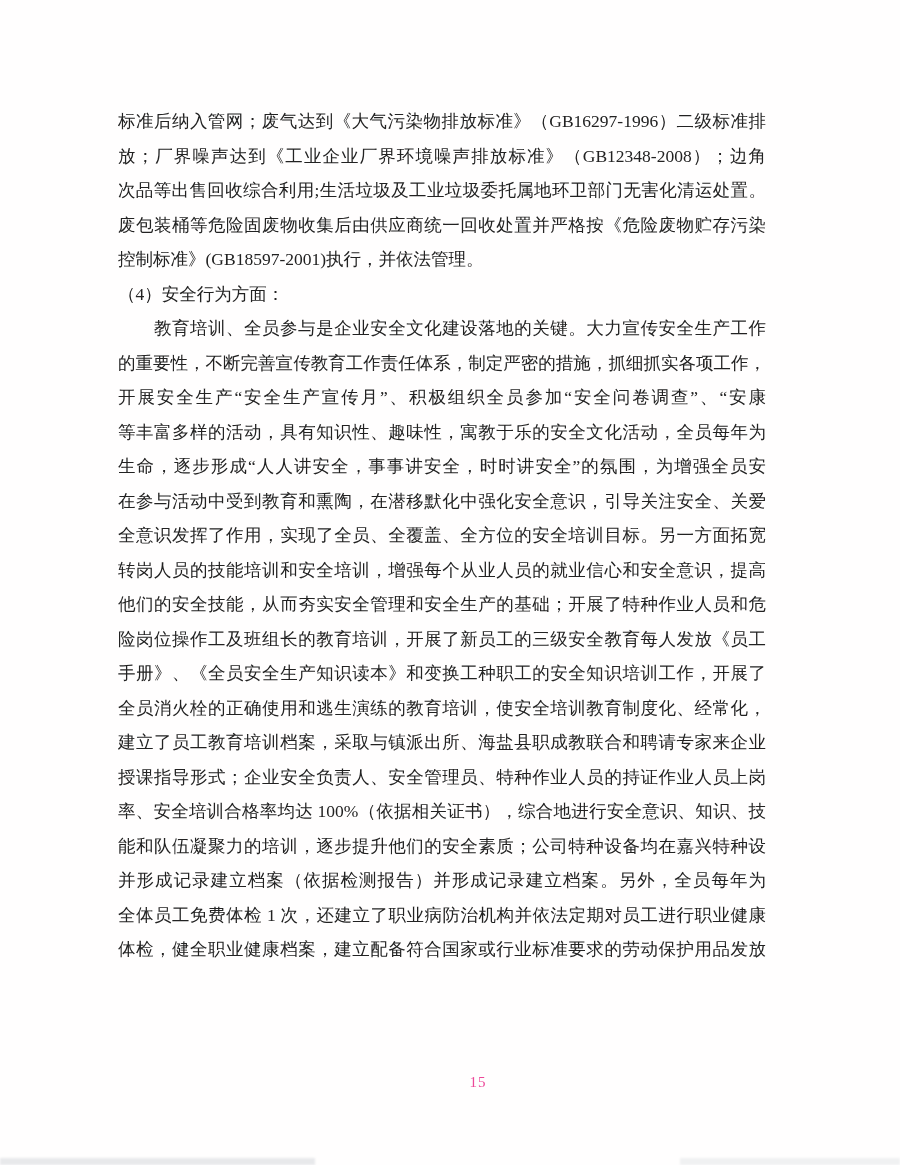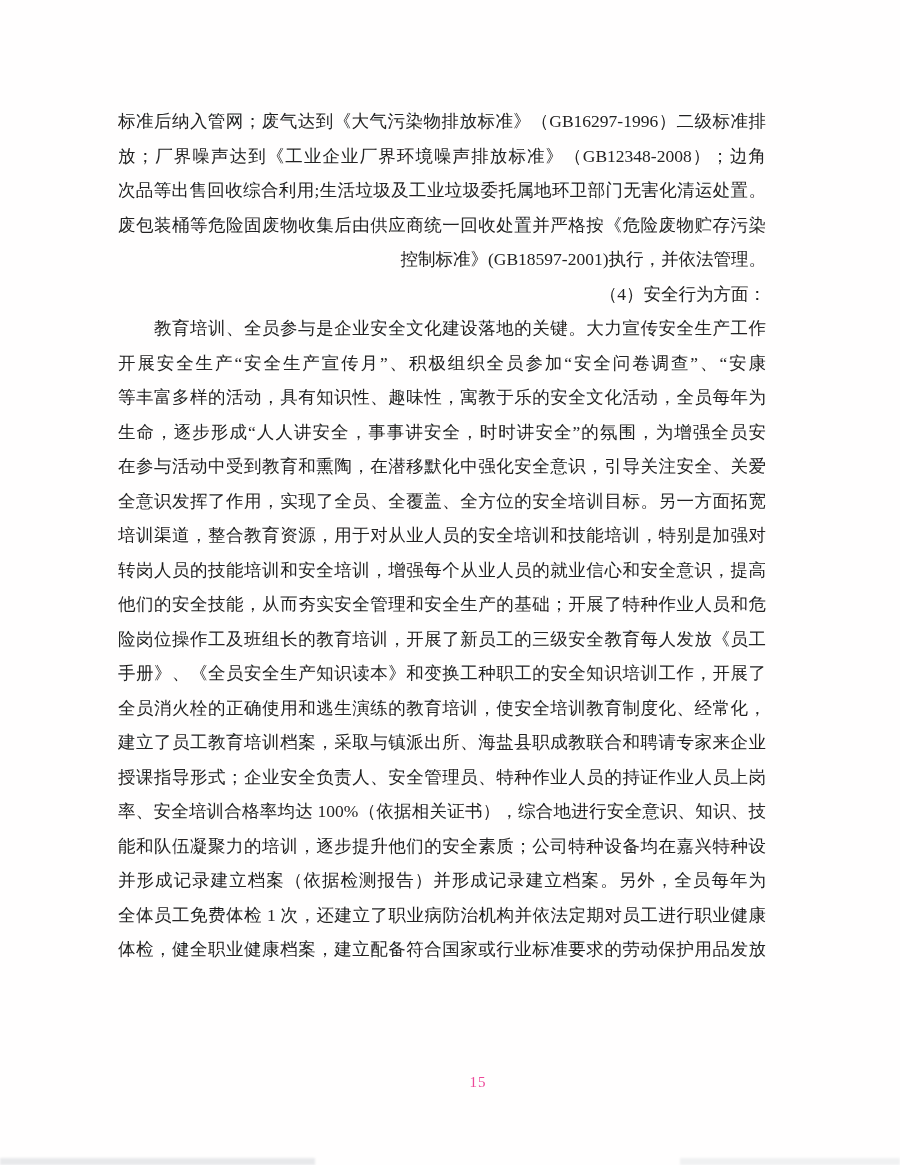--- a/index.html
+++ b/index.html
@@ -24,21 +24,21 @@
     left: 118px;
     top: 104px;
     width: 648px;
     color: #222222;
     font-size: 17.5px;
   }
   .line {
     height: 34.5px;
     line-height: 34.6px;
     overflow: hidden;
-    text-align: right;
+    text-align: left;
     white-space: nowrap;
   }
   .line.j {
     white-space: normal;
     text-align: justify;
     text-align-last: justify;
     text-justify: inter-character;
   }
   .line.indent {
     text-indent: 36px;
@@ -76,26 +76,26 @@
 
 <div class="doc-page">
   <div class="text-block">
       <div class="line j">标准后纳入管网；废气达到《大气污染物排放标准》（GB16297-1996）二级标准排</div>
       <div class="line j">放；厂界噪声达到《工业企业厂界环境噪声排放标准》（GB12348-2008）；边角料、</div>
       <div class="line j">次品等出售回收综合利用;生活垃圾及工业垃圾委托属地环卫部门无害化清运处置。</div>
       <div class="line j">废包装桶等危险固废物收集后由供应商统一回收处置并严格按《危险废物贮存污染</div>
       <div class="line">控制标准》(GB18597-2001)执行，并依法管理。</div>
       <div class="line">（4）安全行为方面：</div>
       <div class="line j indent">教育培训、全员参与是企业安全文化建设落地的关键。大力宣传安全生产工作</div>
+      <div class="line j">的重要性，不断完善宣传教育工作责任体系，制定严密的措施，抓细抓实各项工作，</div>
       <div class="line j">开展安全生产“安全生产宣传月”、积极组织全员参加“安全问卷调查”、“安康</div>
       <div class="line j">等丰富多样的活动，具有知识性、趣味性，寓教于乐的安全文化活动，全员每年为</div>
       <div class="line j">生命，逐步形成“人人讲安全，事事讲安全，时时讲安全”的氛围，为增强全员安</div>
       <div class="line j">在参与活动中受到教育和熏陶，在潜移默化中强化安全意识，引导关注安全、关爱</div>
       <div class="line j">全意识发挥了作用，实现了全员、全覆盖、全方位的安全培训目标。另一方面拓宽</div>
-      <div class="line j">培训渠道，整合教育资源，用于对从业人员的安全培训和技能培训，特别是加强对</div>
       <div class="line j">转岗人员的技能培训和安全培训，增强每个从业人员的就业信心和安全意识，提高</div>
       <div class="line j">他们的安全技能，从而夯实安全管理和安全生产的基础；开展了特种作业人员和危</div>
       <div class="line j">险岗位操作工及班组长的教育培训，开展了新员工的三级安全教育每人发放《员工</div>
       <div class="line j">手册》、《全员安全生产知识读本》和变换工种职工的安全知识培训工作，开展了</div>
       <div class="line j">全员消火栓的正确使用和逃生演练的教育培训，使安全培训教育制度化、经常化，</div>
       <div class="line j">建立了员工教育培训档案，采取与镇派出所、海盐县职成教联合和聘请专家来企业</div>
       <div class="line j">授课指导形式；企业安全负责人、安全管理员、特种作业人员的持证作业人员上岗</div>
       <div class="line j">率、安全培训合格率均达 100%（依据相关证书），综合地进行安全意识、知识、技</div>
       <div class="line j">能和队伍凝聚力的培训，逐步提升他们的安全素质；公司特种设备均在嘉兴特种设</div>
       <div class="line j">并形成记录建立档案（依据检测报告）并形成记录建立档案。另外，全员每年为</div>

